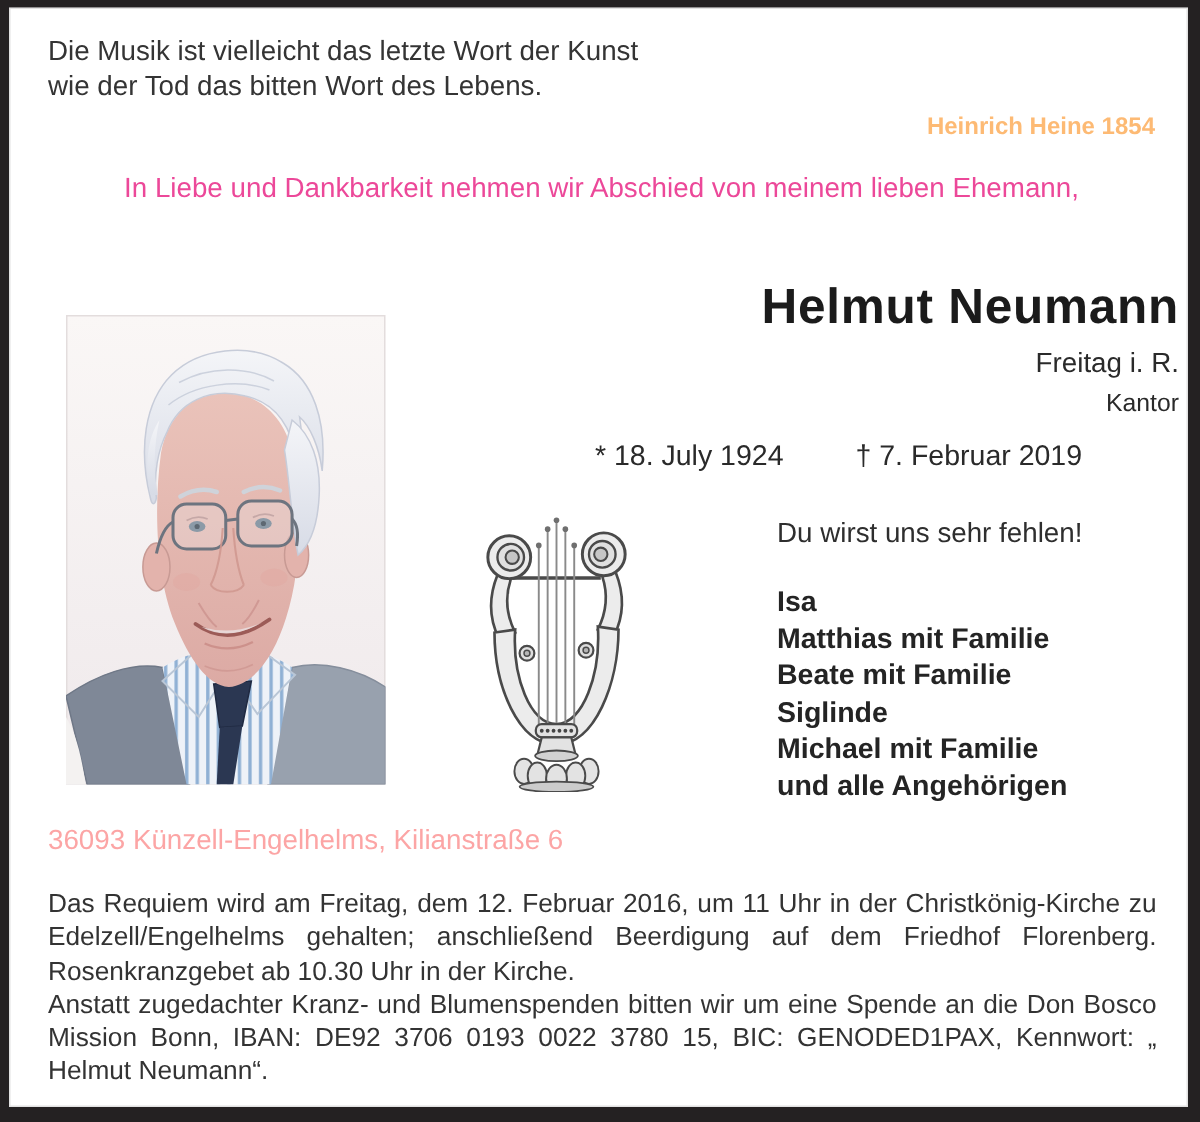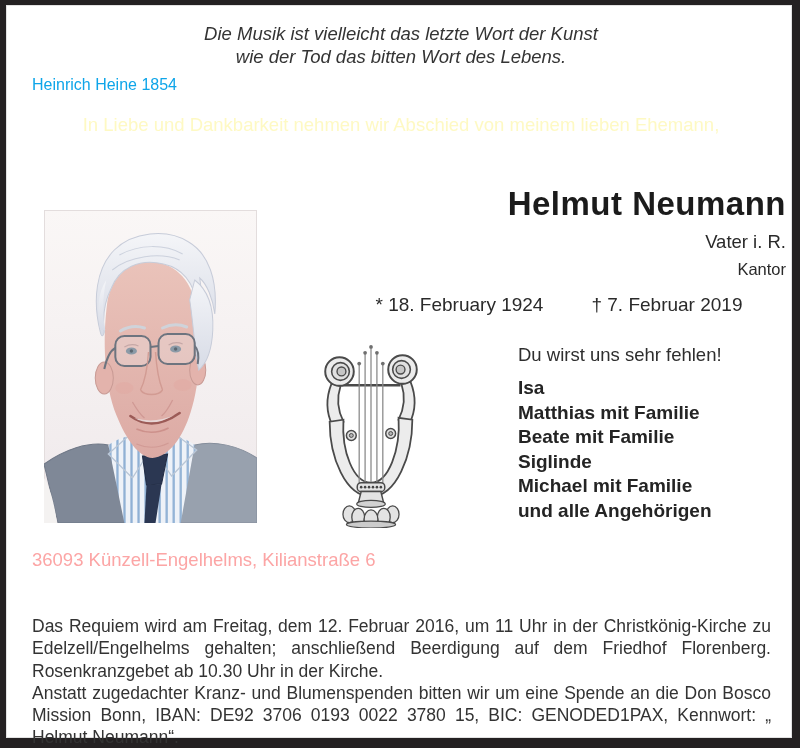--- a/index.html
+++ b/index.html
@@ -10,51 +10,51 @@
     position:relative; width:800px; height:748px;
     background:#242122; overflow:hidden;
   }
   .sheet {
     position:absolute; left:6px; top:5px; right:8px; bottom:10px;
     background:#ffffff;
     box-shadow: inset 0 0 0 1px #e2e2e2;
   }
   .abs { position:absolute; }
 
-  .quote-block { left:32px; top:22px; width:738px; text-align:center;
-                 font-size:18.5px; line-height:23px; color:#343434;font-style:italic; }
-  .quote-attr  { left:32px; top:76px; width:738px; text-align:left;
-                 font-size:16px; color:#0ea5e9; }
+  .quote-block { left:32px; top:22px; width:738px; text-align:left;
+                 font-size:18.5px; line-height:23px; color:#343434; }
+  .quote-attr  { left:32px; top:76px; width:738px; text-align:right;
+                 font-size:16px; color:#fdba74;font-weight:bold; }
 
   .intro-block { left:32px; top:112px; width:738px; text-align:center;
-                 font-size:18.5px; line-height:25px; color:#fef9c3; }
+                 font-size:18.5px; line-height:25px; color:#ec4899; }
 
   .portrait { left:44px; top:210px; width:213px; height:313px; }
   .portrait svg { width:100%; height:100%; display:block; }
 
   .name-block { left:332px; top:186px; width:454px; text-align:right; color:#2a2a2a; }
   .deceased-name { font-size:33px; font-weight:bold; letter-spacing:.5px;
                    line-height:36px; color:#1b1b1b; }
   .title-1 { margin-top:9px; font-size:18.5px; }
   .title-2 { margin-top:7px; font-size:16.5px; }
   .dates   { margin-top:15px; font-size:19px; display:flex;
              justify-content:center; gap:48px; white-space:nowrap; }
 
   .lyre { left:306px; top:339px; width:130px; height:189px; }
   .lyre svg { width:100%; height:100%; display:block; }
 
   .farewell-col { left:518px; top:344px; width:270px; color:#2e2e2e; }
   .farewell-msg { font-size:18.5px; }
-  .mourners { list-style:none; margin-top:10px; }
+  .mourners { list-style:none; margin-top:24px; }
   .mourners li { font-size:19px; font-weight:bold; line-height:24.5px; color:#242424; }
 
   .address-line { left:32px; top:549px; width:738px; font-size:18.5px; color:#fca5a5; }
 
   .announcements { left:32px; top:591px; width:739px; font-size:17.5px;
-                   line-height:22.3px; color:#333; text-align:justify;margin-top:24px; }
+                   line-height:22.3px; color:#333; text-align:justify; }
   .announcements p { margin:0; }
 </style>
 </head>
 <body>
 
 <div class="page">
   <div class="sheet"></div>
 
   <div class="abs quote-block">
     <div>Die Musik ist vielleicht das letzte Wort der Kunst</div>
@@ -132,24 +132,24 @@
 
       <path d="M86,206 Q108,222 135,203" fill="none" stroke="#9c5b57" stroke-width="2.6" stroke-linecap="round"></path>
       <path d="M90,208 Q108,218 130,205 Q110,214 90,208 Z" fill="#e9dcdc" opacity=".9"></path>
       <path d="M92,219 Q108,226 124,218" fill="none" stroke="#c88a84" stroke-width="1.6" opacity=".8"></path>
       <path d="M92,234 Q108,241 124,233" fill="none" stroke="#c98f8a" stroke-width="1.1" opacity=".6"></path>
     </svg>
   </div>
 
   <div class="abs name-block">
     <div class="deceased-name">Helmut Neumann</div>
-    <div class="title-1">Vater i. R.</div>
+    <div class="title-1">Freitag i. R.</div>
     <div class="title-2">Kantor</div>
     <div class="dates">
-      <span>* 18. February 1924</span>
+      <span>* 18. July 1924</span>
       <span>† 7. Februar 2019</span>
     </div>
   </div>
 
   <div class="abs lyre">
     <svg viewBox="0 0 132 192">
       <g stroke="#4a4a4a" fill="#ececec">
 
         <path d="M26,45 C20,60 20,74 27,88 L38,84 C32,72 31,60 35,48 Z" stroke-width="1.8"></path>
         <path d="M106,43 C112,58 112,72 105,86 L94,82 C100,70 101,58 97,46 Z" stroke-width="1.8"></path>

